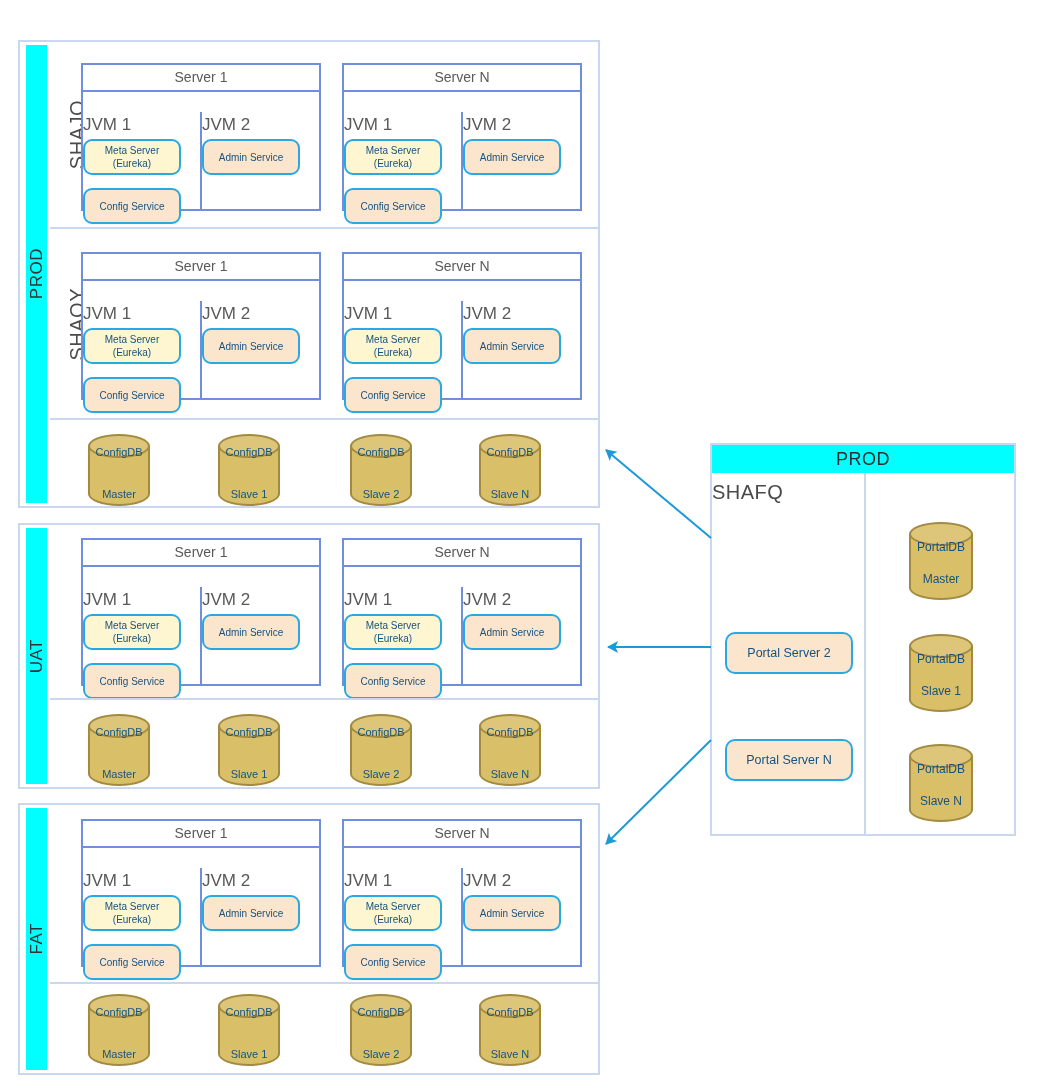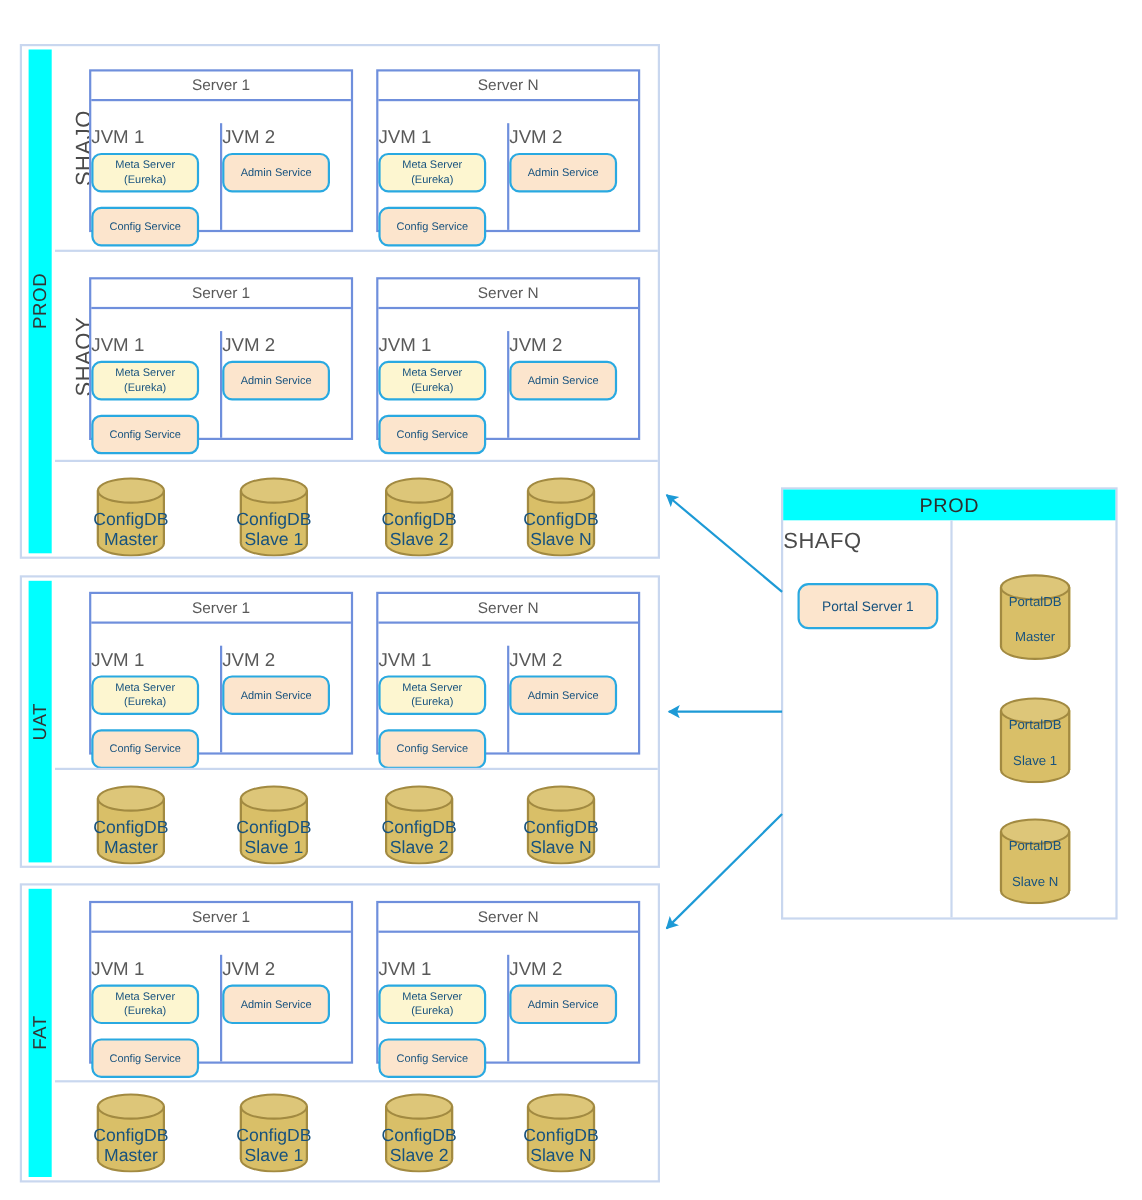--- a/index.html
+++ b/index.html
@@ -23,21 +23,21 @@
   .jvm-label{font-size:17px;color:var(--server_text,#595959);height:23px;line-height:23px;margin-top:1px;}
   .pill{width:98px;box-sizing:border-box;border:2px solid var(--service_border,#29a9e1);border-radius:9px;background:var(--peach_fill,#fce5cd);display:flex;align-items:center;justify-content:center;text-align:center;font-size:10px;line-height:1.3;color:var(--service_text,#17527e);padding:4px 2px;min-height:36px;margin-top:3px;}
   .pill + .pill{margin-top:13px;}
   .pill-meta{background:var(--meta_fill,#fdf6d0);}
   .pill-peach{background:var(--peach_fill,#fce5cd);}
 
   
   .db{position:absolute;width:62px;height:48px;box-sizing:border-box;background:var(--db_fill,#d9bf68);border-left:2px solid var(--db_border,#a28a41);border-right:2px solid var(--db_border,#a28a41);}
   .db::before{content:"";position:absolute;top:-12px;left:-2px;width:62px;height:24px;box-sizing:border-box;background:var(--db_top_fill,#ddc679);border:2px solid var(--db_border,#a28a41);border-radius:50%;}
   .db::after{content:"";position:absolute;bottom:-12px;left:-2px;width:62px;height:24px;box-sizing:border-box;background:var(--db_fill,#d9bf68);border:2px solid var(--db_border,#a28a41);border-radius:50%;clip-path:inset(46% 0 0 0);z-index:0;}
-  .db-text{position:absolute;left:-2px;right:-2px;top:0;bottom:-6px;display:flex;flex-direction:column;justify-content:flex-end;align-items:center;z-index:1;font-size:16px;color:var(--db_text,#17527e);}
+  .db-text{position:absolute;left:-2px;right:-2px;top:0;bottom:-6px;display:flex;flex-direction:column;justify-content:space-between;align-items:center;z-index:1;font-size:11px;color:var(--db_text,#17527e);}
   .db--portal{width:64px;height:54px;}
   .db--portal::before,.db--portal::after{width:64px;}
   .db--portal .db-text{justify-content:center;gap:17px;top:4px;bottom:0;font-size:12px;line-height:1.25;}
 
   
   .panel{position:absolute;left:710px;top:443px;width:306px;height:393px;box-sizing:border-box;border:2px solid var(--env_border,#c9d7ef);background:#fff;}
   .panel-header{height:28px;background:var(--cyan,#00ffff);display:flex;align-items:center;justify-content:center;font-size:18px;color:#2e2e2e;letter-spacing:.5px;}
   .panel-vdiv{position:absolute;left:152px;top:28px;bottom:0;border-left:2px solid var(--env_border,#c9d7ef);}
   .panel-cluster{position:absolute;left:0;top:36px;width:152px;font-size:20px;color:#4a4a4a;letter-spacing:.5px;}
   .portal-pill{position:absolute;left:13px;width:128px;height:42px;box-sizing:border-box;border:2px solid var(--service_border,#29a9e1);border-radius:10px;background:var(--peach_fill,#fce5cd);display:flex;align-items:center;justify-content:center;font-size:12.5px;color:var(--service_text,#17527e);}
@@ -259,21 +259,22 @@
           <div class="db-l1">ConfigDB</div>
           <div class="db-l2">Slave N</div>
         </div>
       </div>
   </section>
 
   <section class="panel">
     <div class="panel-header">PROD</div>
     <div class="panel-vdiv"></div>
     <div class="panel-cluster">SHAFQ</div>
-    <div class="portal-pill" style="top:85px;">Portal Server 1</div>
+    <div class="portal-pill" style="top:187px;">Portal Server 2</div>
+    <div class="portal-pill" style="top:294px;">Portal Server N</div>
     <div class="db db--portal" style="left:197px;top:89px;">
         <div class="db-text">
           <div class="db-l1">PortalDB</div>
           <div class="db-l2">Master</div>
         </div>
       </div>
     <div class="db db--portal" style="left:197px;top:201px;">
         <div class="db-text">
           <div class="db-l1">PortalDB</div>
           <div class="db-l2">Slave 1</div>

